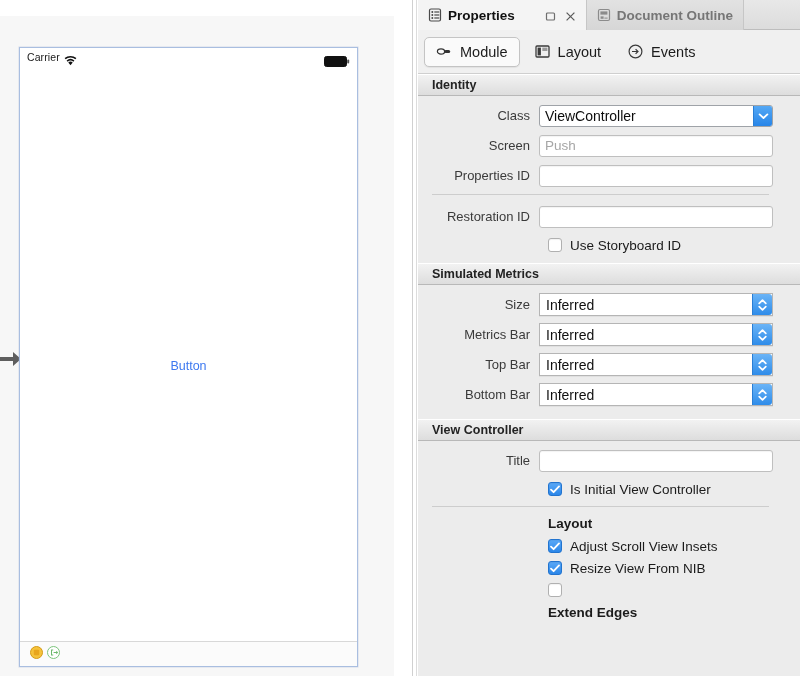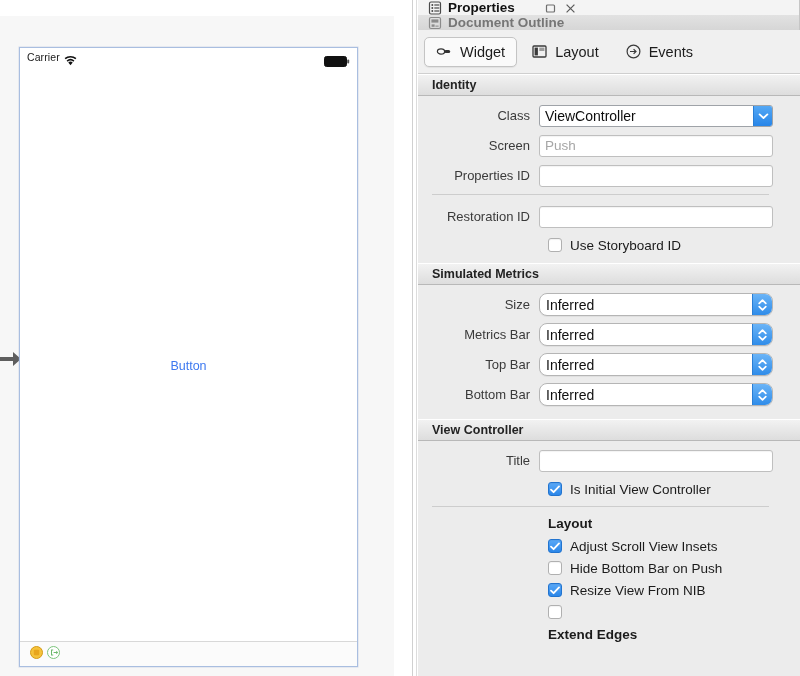--- a/index.html
+++ b/index.html
@@ -72,21 +72,20 @@
     background: #ececec;
     overflow: hidden;
   }
 
   
   #tabbar {
     position: relative; height: 30px; width: 100%;
     background: linear-gradient(to bottom,#e8e8e8,#dcdcdc);
     border-bottom: 1px solid #bdbdbd;
     display: flex;
-    flex-direction: column;
   }
   .tab {
     display: flex; align-items: center; gap: 6px;
     padding: 0 10px 0 10px;
     height: 30px;
     font-size: 13.5px;
     border-right: 1px solid #c6c6c6;
     position: relative;
   }
   .tab.active {
@@ -172,21 +171,21 @@
   }
   .combo-arrow {
     flex: 0 0 19px;
     background: linear-gradient(to bottom,#54a8f5,#2785e8);
     display: flex; align-items: center; justify-content: center;
     border-left: 1px solid #2a7fd6;
   }
   
   .popup {
     flex: 1 1 auto; height: 23px; display: flex; align-items: stretch;
-    border: 1px solid #b5b5b5; border-radius: 8px; overflow: hidden;
+    border: 1px solid #b5b5b5; border-radius: 0; overflow: hidden;
     background: #ffffff;
     box-shadow: 0 1px 0 rgba(0,0,0,.05);
   }
   .popup-value {
     flex: 1 1 auto; display: flex; align-items: center;
     padding: 0 6px; font-size: 14px; color: #101010;
   }
   .popup-arrow {
     flex: 0 0 20px;
     background: linear-gradient(to bottom,#6ab4f7,#2f8ce9);
@@ -329,21 +328,21 @@
 
     <div id="segbar">
 
       <div class="seg active">
         <span class="seg-icon">
           <svg width="17" height="17" viewBox="0 0 17 17">
             <ellipse cx="5" cy="8.5" rx="3.6" ry="2.6" fill="none" stroke="#333" stroke-width="1.2"></ellipse>
             <rect x="8.2" y="7" width="6" height="3" rx="1.5" fill="#333"></rect>
           </svg>
         </span>
-        <span>Widget</span>
+        <span>Module</span>
       </div>
 
       <div class="seg">
         <span class="seg-icon">
           <svg width="17" height="17" viewBox="0 0 17 17">
             <rect x="2" y="3" width="13" height="11" rx="1" fill="none" stroke="#3a3a3a" stroke-width="1.3"></rect>
             <rect x="3.6" y="4.6" width="3.3" height="7.8" fill="#3a3a3a"></rect>
             <rect x="8.3" y="4.6" width="5.1" height="3.4" fill="#9a9a9a"></rect>
           </svg>
         </span>
@@ -484,24 +483,20 @@
 
       <div class="check-row">
         <span class="cbox on">
           <svg width="10" height="9" viewBox="0 0 10 9">
             <path d="M1 4.6 L3.6 7.2 L9 1.4" fill="none" stroke="#fff" stroke-width="1.8" stroke-linecap="round" stroke-linejoin="round"></path>
           </svg>
         </span>
         <span class="check-label">Adjust Scroll View Insets</span>
       </div>
 
-      <div class="check-row">
-        <span class="cbox"></span>
-        <span class="check-label">Hide Bottom Bar on Push</span>
-      </div>
 
       <div class="check-row">
         <span class="cbox on">
           <svg width="10" height="9" viewBox="0 0 10 9">
             <path d="M1 4.6 L3.6 7.2 L9 1.4" fill="none" stroke="#fff" stroke-width="1.8" stroke-linecap="round" stroke-linejoin="round"></path>
           </svg>
         </span>
         <span class="check-label">Resize View From NIB</span>
       </div>
 

